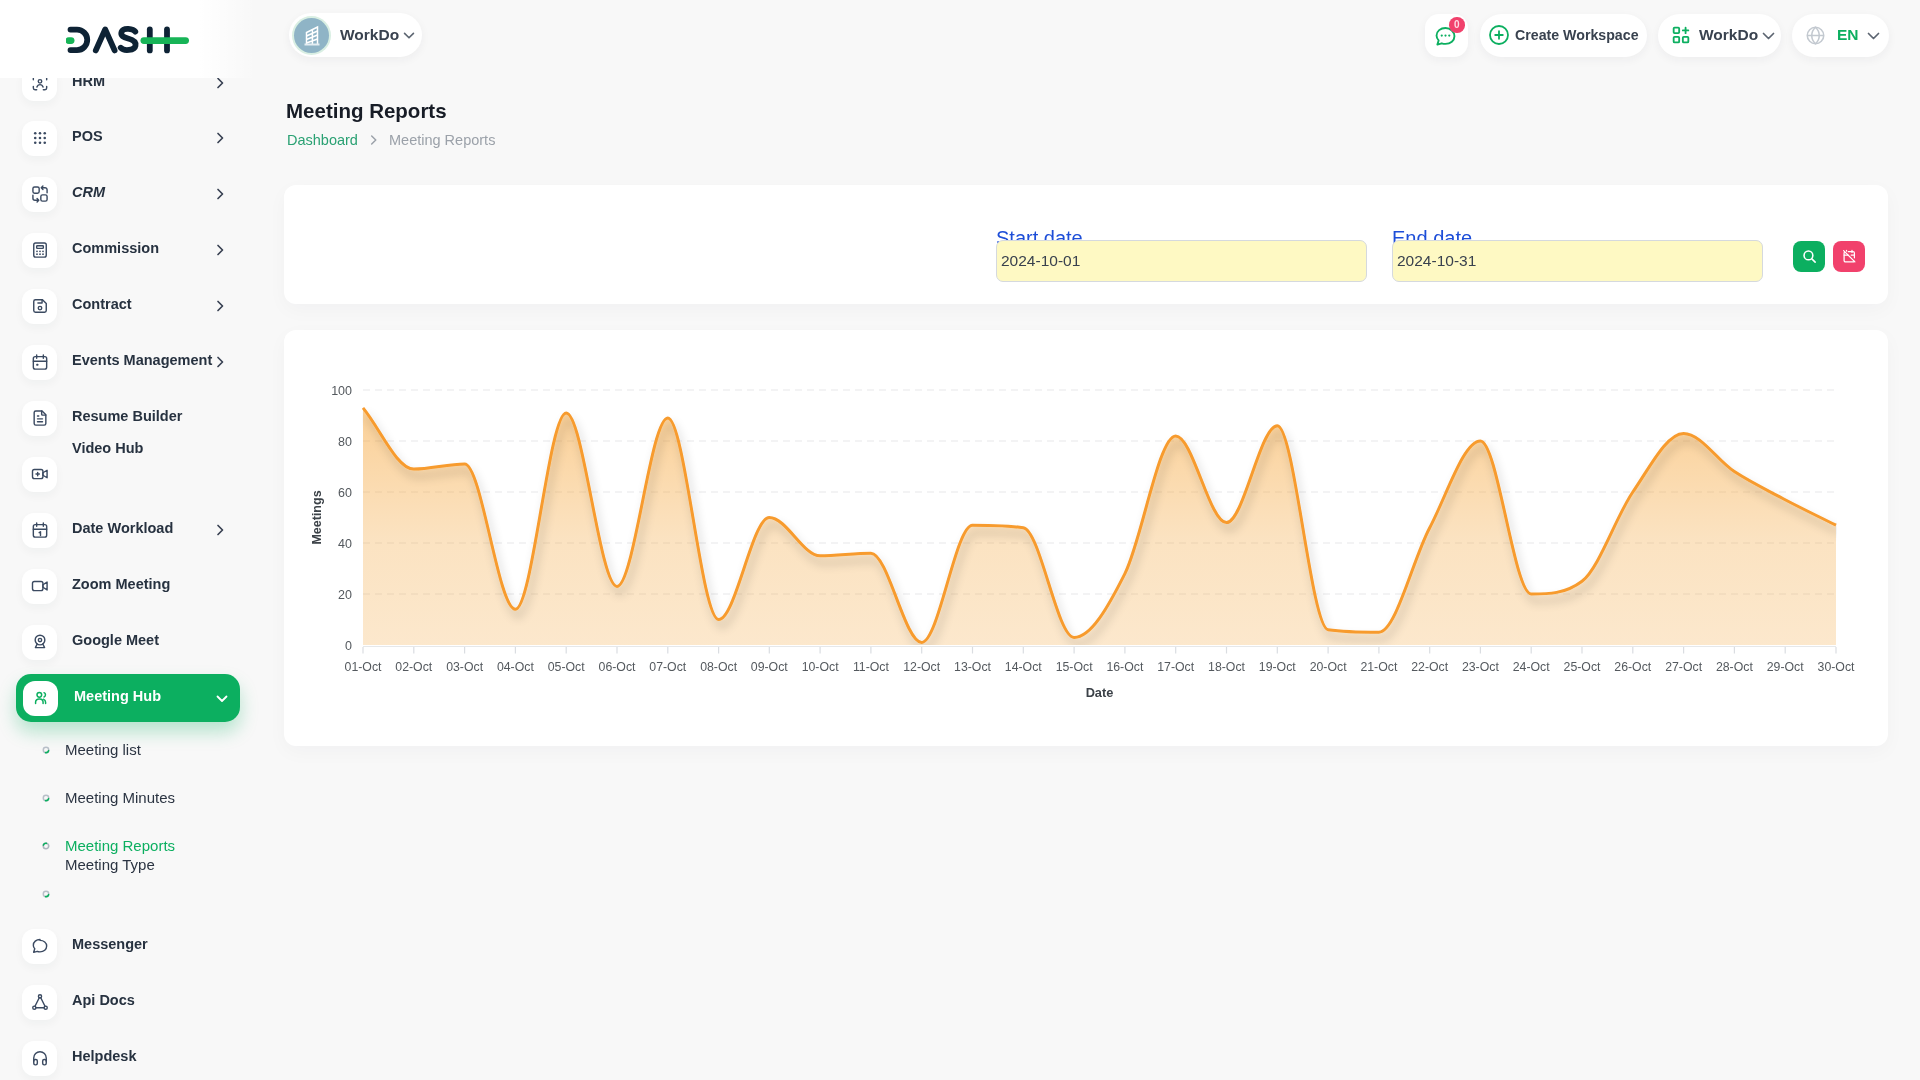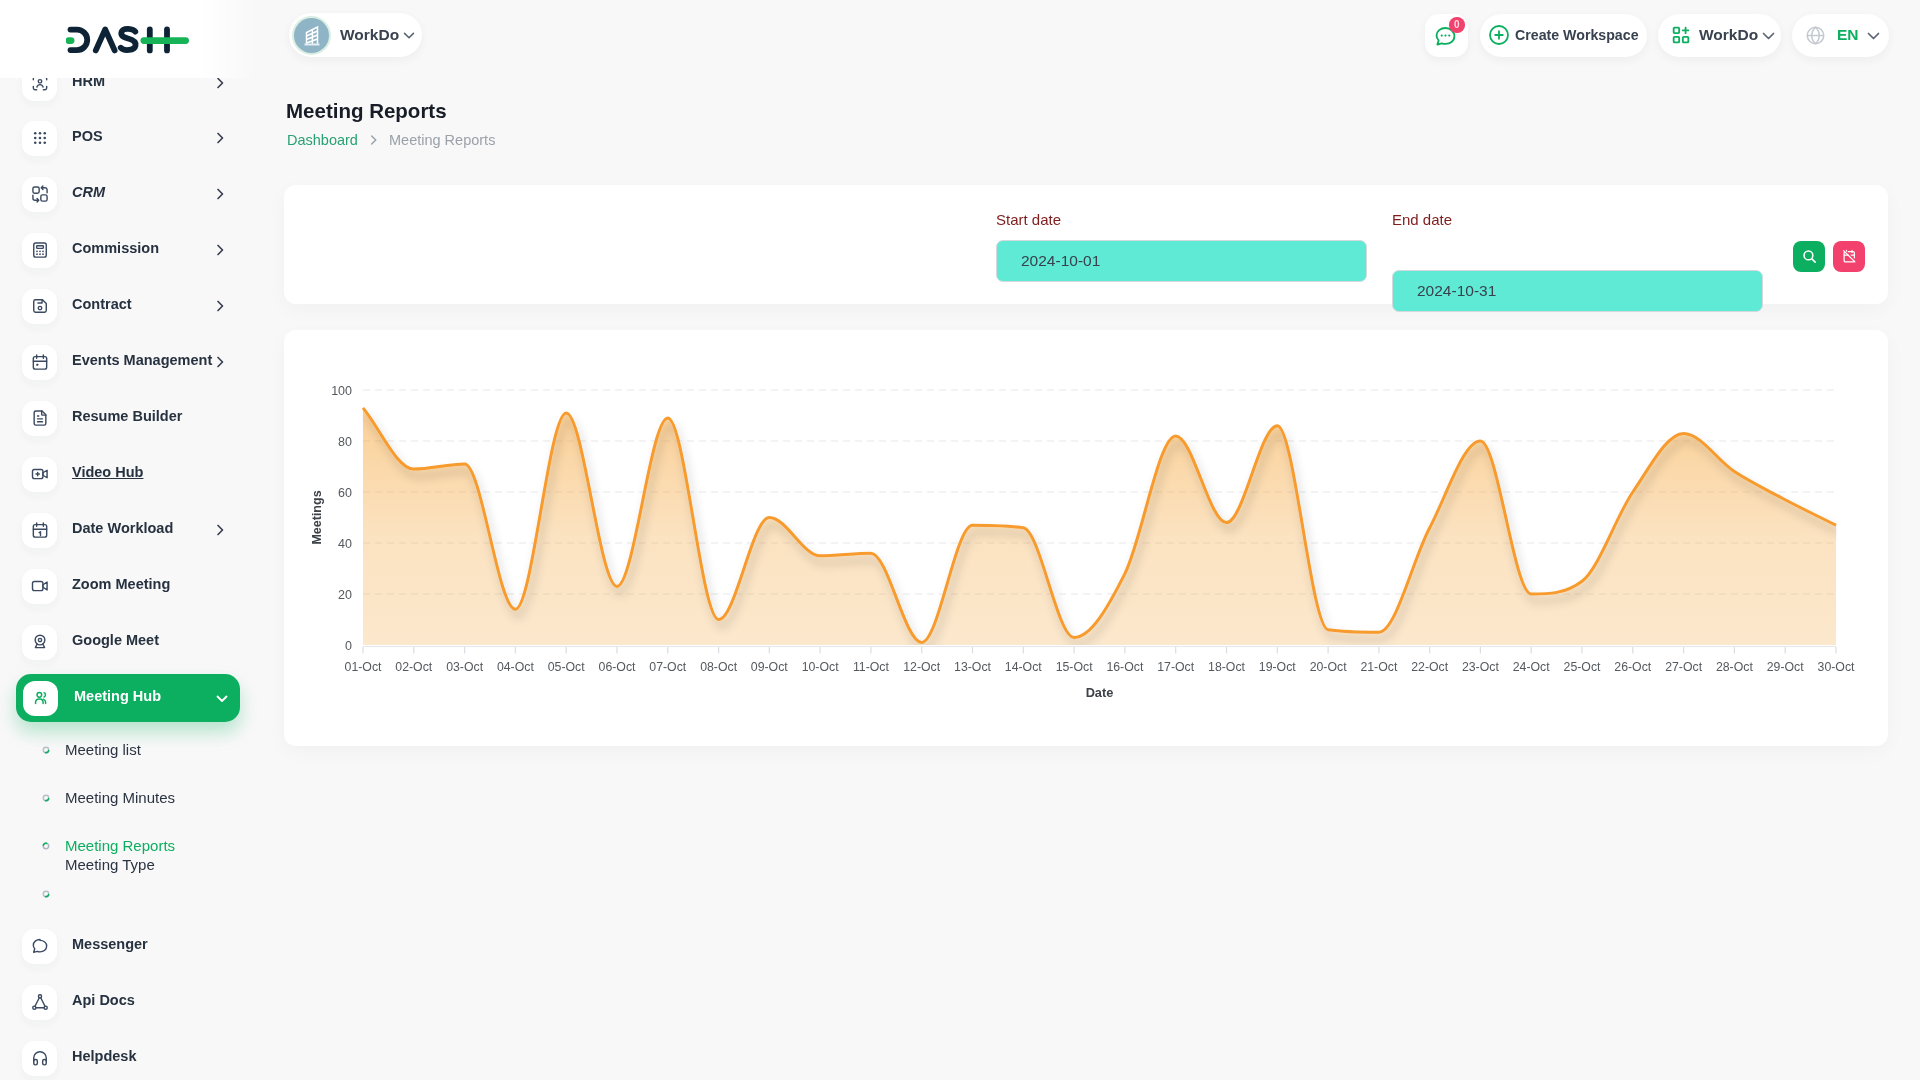--- a/index.html
+++ b/index.html
@@ -11,24 +11,24 @@
     border-radius:12px; box-shadow:0 4px 10px rgba(35,46,60,.04); display:flex;
     align-items:center; justify-content:center; }
   .mi-label { position:absolute; left:72px; font-size:14.5px; font-weight:600; color:#273240; }
   .mi-chev { position:absolute; left:212px; width:16px; height:16px; }
   .sub-dot { position:absolute; left:42px; width:8px; height:8px; }
   .sub-label { position:absolute; left:65px; font-size:15px; font-weight:500; color:#2b3442; }
   
   .pillbtn { position:absolute; top:13px; height:44px; background:#fff; border-radius:22px;
     box-shadow:0 3px 10px rgba(35,46,60,.05); display:flex; align-items:center; }
   
-  .field-label { position:absolute; font-size:15px; color:#7f1d1d; }
-  .field { position:absolute; height:42px; width:371px; background:#5eead4;
+  .field-label { position:absolute; font-size:20px; color:#1d4ed8;margin-top:16px; }
+  .field { position:absolute; height:42px; width:371px; background:#fef9c3;
     border:1px solid #d5d9de; border-radius:7px; font-size:15.5px; color:#39414e;
-    display:flex; align-items:center; padding-left:24px; }
+    display:flex; align-items:center; padding-left:4px; }
 </style>
 </head>
 <body>
 
 <div id="sidebar" class="abs" style="left:0;top:0;width:270px;height:1080px;padding-left:17px;">
   <div id="menu">
       <div class="tile" style="top:65.5px;">
         <svg width="20" height="20" viewBox="0 0 24 24" fill="none" stroke="#3b4a61" stroke-width="1.7" stroke-linecap="round" stroke-linejoin="round">
           <path d="M4 8V6a2 2 0 0 1 2-2h2M4 16v2a2 2 0 0 0 2 2h2M16 4h2a2 2 0 0 1 2 2v2M16 20h2a2 2 0 0 0 2-2v-2"></path>
           <circle cx="12" cy="10" r="2.1"></circle>
@@ -118,21 +118,21 @@
         </svg>
       </div>
       <div class="mi-label" style="top:408px;text-align:center;">Resume Builder</div>
   <div class="tile" style="top:456.5px;">
         <svg width="20" height="20" viewBox="0 0 24 24" fill="none" stroke="#3b4a61" stroke-width="1.7" stroke-linecap="round" stroke-linejoin="round">
           <rect x="3" y="6.5" width="12.5" height="11" rx="2.2"></rect>
           <path d="M15.5 10.5l5-3v9l-5-3z"></path>
           <path d="M9.2 10v4M7.2 12h4"></path>
         </svg>
       </div>
-      <div class="mi-label" style="top:464px;text-decoration:underline;">Video Hub</div>
+      <div class="mi-label" style="top:440px;">Video Hub</div>
   <div class="tile" style="top:512.5px;">
         <svg width="20" height="20" viewBox="0 0 24 24" fill="none" stroke="#3b4a61" stroke-width="1.7" stroke-linecap="round" stroke-linejoin="round">
           <rect x="4" y="5.5" width="16" height="15" rx="2.2"></rect>
           <path d="M8 3.5v4M16 3.5v4M4 11h16"></path>
           <path d="M11 15.2l1.6-1.1v4.4"></path>
         </svg>
       </div>
       <div class="mi-label" style="top:520px;">Date Workload</div>
       <svg class="mi-chev" style="top:522px;" viewBox="0 0 16 16" fill="none">
         <path d="M6 3.5 L10.5 8 L6 12.5" stroke="#394253" stroke-width="1.7" stroke-linecap="round" stroke-linejoin="round"></path>
@@ -289,21 +289,21 @@
   <svg width="13" height="10" viewBox="0 0 14 11" style="margin:0 5px;">
       <path d="M5 1 L9.5 5.5 L5 10" fill="none" stroke="#9ba1a9" stroke-width="1.6" stroke-linecap="round" stroke-linejoin="round"></path>
     </svg>
   <span>Meeting Reports</span>
 </div>
 
 <div class="abs" style="left:284px;top:185px;width:1604px;height:119px;background:#fff;border-radius:12px;box-shadow:0 6px 20px rgba(35,46,60,.03);"></div>
 <div class="field-label" style="left:996px;top:211px;">Start date</div>
 <div class="field" style="left:996px;top:240px;">2024-10-01</div>
 <div class="field-label" style="left:1392px;top:211px;">End date</div>
-<div class="field" style="left:1392px;top:240px;margin-top:30px;">2024-10-31</div>
+<div class="field" style="left:1392px;top:240px;">2024-10-31</div>
 <div class="abs" style="left:1793px;top:241px;width:32px;height:31px;background:#0caf60;border-radius:8px;display:flex;align-items:center;justify-content:center;">
   <svg width="17" height="17" viewBox="0 0 24 24" fill="none" stroke="#fff" stroke-width="2.2" stroke-linecap="round">
       <circle cx="10.5" cy="10.5" r="6.2"></circle>
       <path d="M15.3 15.3 L20 20"></path>
     </svg>
 </div>
 <div class="abs" style="left:1833px;top:241px;width:32px;height:31px;background:#f1416c;border-radius:8px;display:flex;align-items:center;justify-content:center;">
   <svg width="16.5" height="16.5" viewBox="0 0 24 24" fill="none" stroke="#fff" stroke-width="1.8" stroke-linecap="round" stroke-linejoin="round">
       <path d="M10.5 5.2h7a2 2 0 0 1 2 2v7"></path>
       <path d="M19.2 19.4a2 2 0 0 1-1.7 .9h-11a2 2 0 0 1-2-2v-11c0-.5.2-1 .5-1.4"></path>

